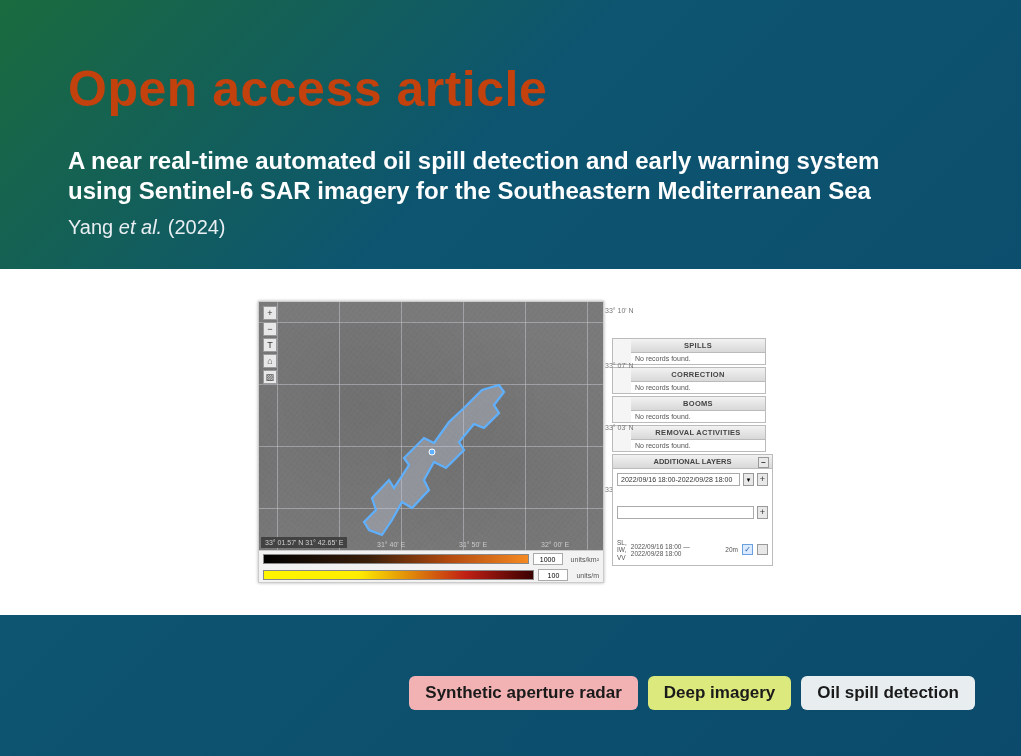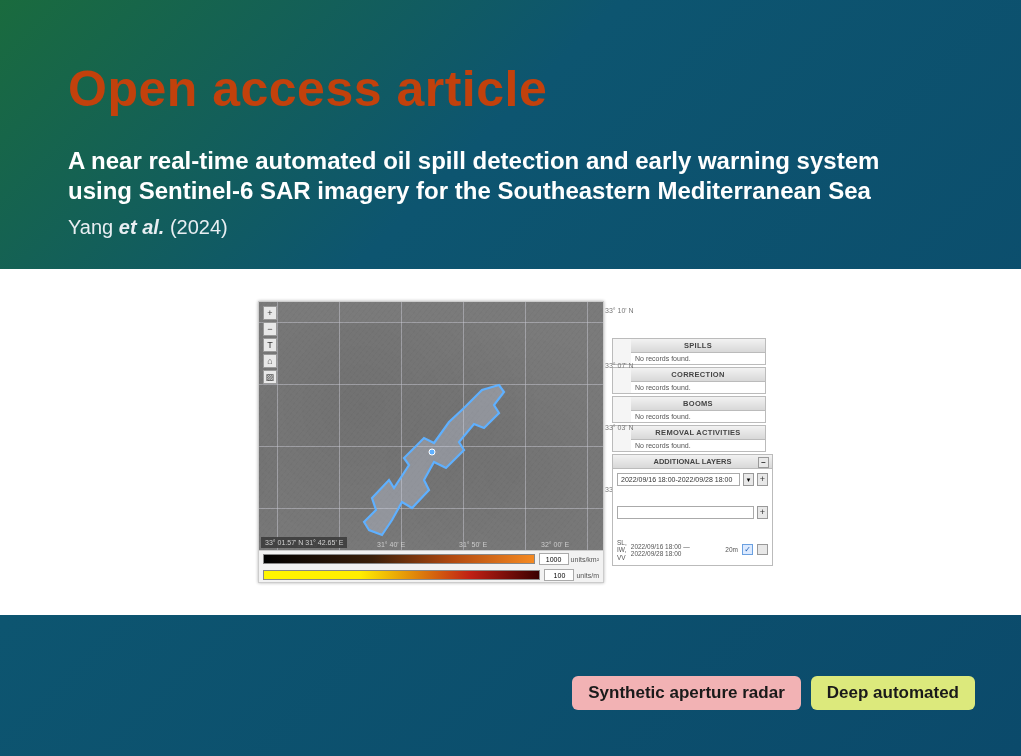--- a/index.html
+++ b/index.html
@@ -26,21 +26,21 @@
     color: #fff;
     line-height: 1.25;
     margin-bottom: 10px;
     max-width: 870px;
   }
   .authors {
     font-size: 20px;
     color: #e8eef2;
   }
   .authors .name { font-weight: 400; }
-  .authors .etal { font-style: italic; font-weight: bold; }
+  .authors .etal { font-style: italic; }
   .figure-band {
     background: #fff;
     width: 100%;
     height: 346px;
     display: flex;
     align-items: center;
     padding-left: 258px;
     gap: 8px;
   }
   .map-box {
@@ -101,21 +101,21 @@
     background: linear-gradient(90deg, #000 0%, #3a1f0a 40%, #b34a10 70%, #f58a22 100%);
     border:1px solid #888;
   }
   .scale-grad2 {
     flex:1; height:10px; margin:2px 4px;
     background: linear-gradient(90deg, #fff600 0%, #ffed00 35%, #c02015 75%, #3a0000 100%);
     border:1px solid #888;
   }
   .scale-input {
     width:30px; height:12px; font-size:7px; border:1px solid #aaa;
-    background:#fff; text-align:center; margin-right:2px;
+    background:#fff; text-align:center; margin-right:8px;
   }
   .scale-unit { font-size:7px; color:#555; margin-right:4px; }
 
   .right-panel {
     width:154px;
     display:flex; flex-direction:column; gap:2px;
     margin-top: 20px;
   }
   .acc-section {
     border:1px solid #bbb; background:#f5f5f5;padding-left:18px;
@@ -284,14 +284,15 @@
           <div class="addl-del"></div>
         </div>
       </div>
     </div>
   </div>
 
 </div>
 
 <div class="tag-row">
   <div class="tag tag-red">Synthetic aperture radar</div>
-  <div class="tag tag-yellow">Deep automated</div>
+  <div class="tag tag-yellow">Deep imagery</div>
+  <div class="tag tag-white">Oil spill detection</div>
 </div>
 
 </body></html>

